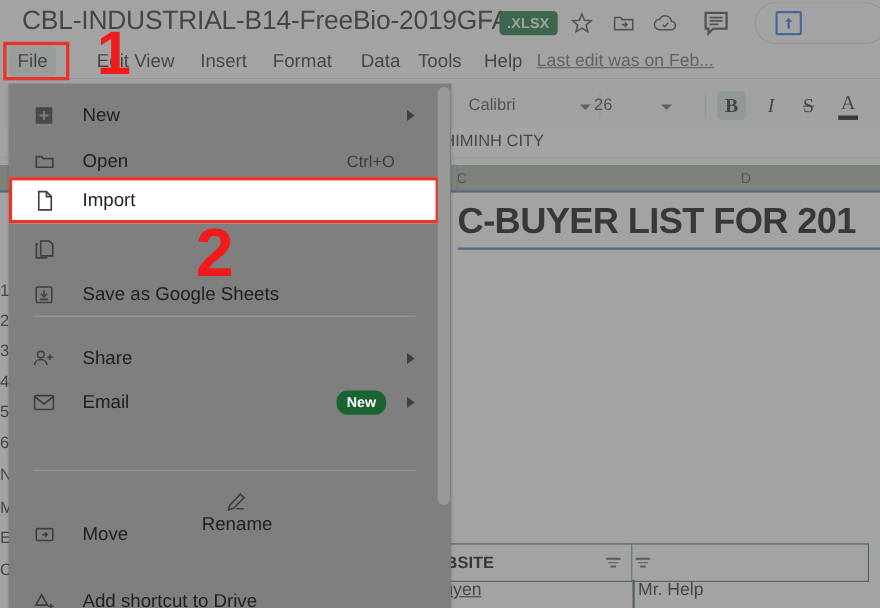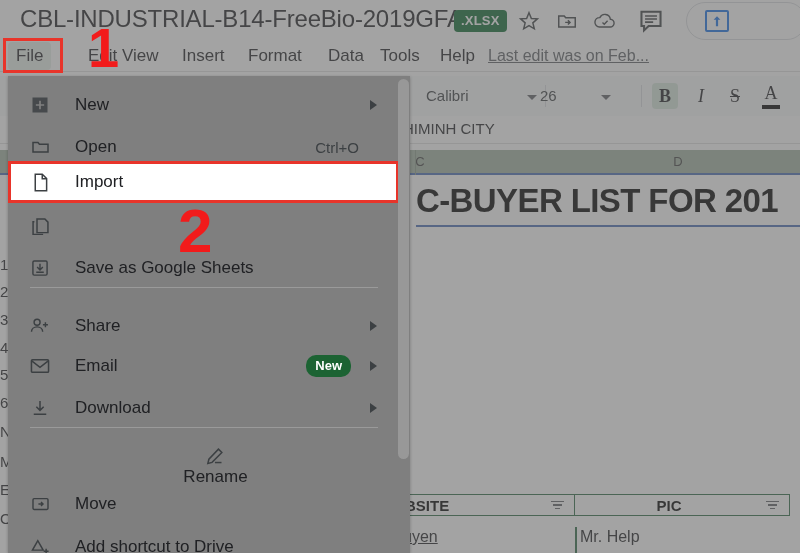--- a/index.html
+++ b/index.html
@@ -184,21 +184,21 @@
 
   
   .edge-col { position: absolute; left: 0; top: 0; width: 14px; }
   .edge-glyph {
     position: absolute; left: 0;
     font-size: 15px; color: #202124; white-space: nowrap;
   }
 
   
   .tbl-hdr {
-    position: absolute; top: 494px; height: 22px;
+    position: absolute; top: 494px; height: 35px;
     background: #ffffff;
     border-top: 1.5px solid #2e6b45;
     border-bottom: 1.5px solid #2e6b45;
     display: flex; align-items: center;
   }
   #tblh-website { left: 403px; width: 172px; border-right: 1.5px solid #2e6b45; }
   #tblh-pic     { left: 575px; width: 215px; border-right: 1.5px solid #2e6b45; }
   .tbl-hdr .lbl {
     font-size: 15px; font-weight: bold; color: #000; flex: 1; text-align: center;
   }
@@ -408,21 +408,20 @@
 
     <div class="tbl-hdr" id="tblh-website">
       <div class="lbl">BSITE</div>
       <div class="filter-icon">
           <i></i>
           <i></i>
           <i></i>
         </div>
     </div>
     <div class="tbl-hdr" id="tblh-pic">
-      <div class="lbl">PIC</div>
       <div class="filter-icon">
           <i></i>
           <i></i>
           <i></i>
         </div>
     </div>
     <div class="tbl-vline"></div>
     <div class="tbl-row" id="tblr-website">
       <span>uyen</span>
     </div>
@@ -495,40 +494,31 @@
         <div class="mi-ic">
           <svg width="22" height="18" viewBox="0 0 24 20" fill="none" stroke="#3c4043" stroke-width="1.7">
             <rect x="2.5" y="3" width="19" height="14" rx="1.2"></rect>
             <path d="M2.8 4.2L12 11.4l9.2-7.2"></path>
           </svg>
         </div>
         <div class="mi-lbl">Email</div>
         <div class="mi-badge">New</div>
         <div class="mi-arrow"></div>
       </div>
-      <div class="mrow" style="top: 311px;">
-        <div class="mi-ic">
-          <svg width="20" height="20" viewBox="0 0 24 24" fill="none" stroke="#3c4043" stroke-width="1.8">
-            <path d="M12 3.5v11M7.6 10.4L12 14.8l4.4-4.4M4.5 19.5h15"></path>
-          </svg>
-        </div>
-        <div class="mi-lbl">Download</div>
-        <div class="mi-arrow"></div>
-      </div>
       <div class="msep" style="top: 351px;"></div>
       <div class="mrow" style="top: 369px; flex-direction: column;">
         <div class="mi-ic">
           <svg width="21" height="21" viewBox="0 0 24 24" fill="none" stroke="#3c4043" stroke-width="1.7">
             <path d="M16.5 3.6l3.9 3.9L9.2 18.7 4.4 19.9l1.2-4.8z"></path>
             <path d="M12.5 18.9h7.5"></path>
           </svg>
         </div>
         <div class="mi-lbl">Rename</div>
       </div>
-      <div class="mrow" style="top: 407px;">
+      <div class="mrow" style="top: 389px;">
         <div class="mi-ic">
           <svg width="21" height="20" viewBox="0 0 24 24" fill="none" stroke="#3c4043" stroke-width="1.7">
             <rect x="3" y="5.5" width="18" height="13" rx="1.3"></rect>
             <path d="M9.5 12h5.3M12.6 9.7l2.4 2.3-2.4 2.3"></path>
           </svg>
         </div>
         <div class="mi-lbl">Move</div>
       </div>
       <div class="mrow" style="top: 450px;">
         <div class="mi-ic">

